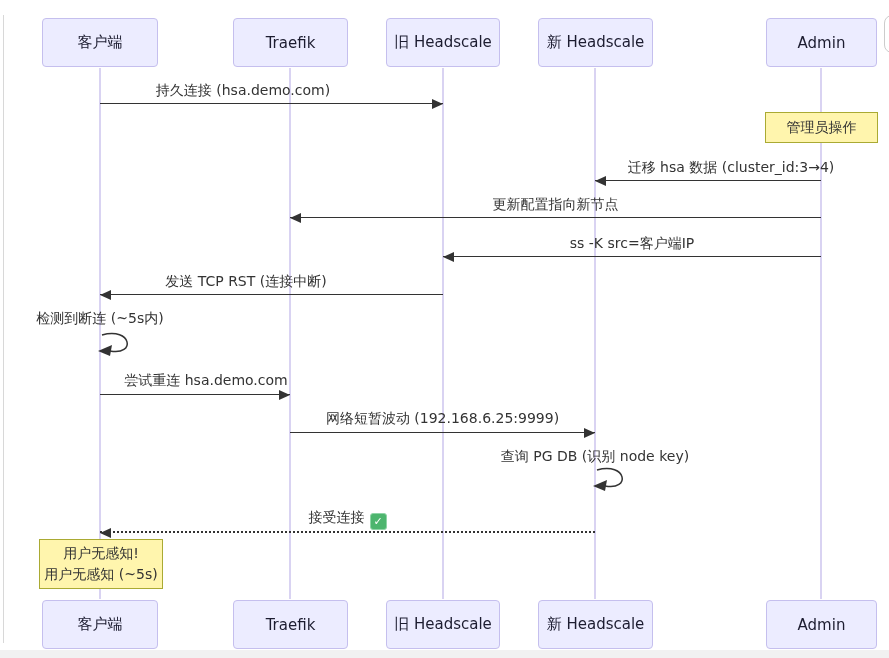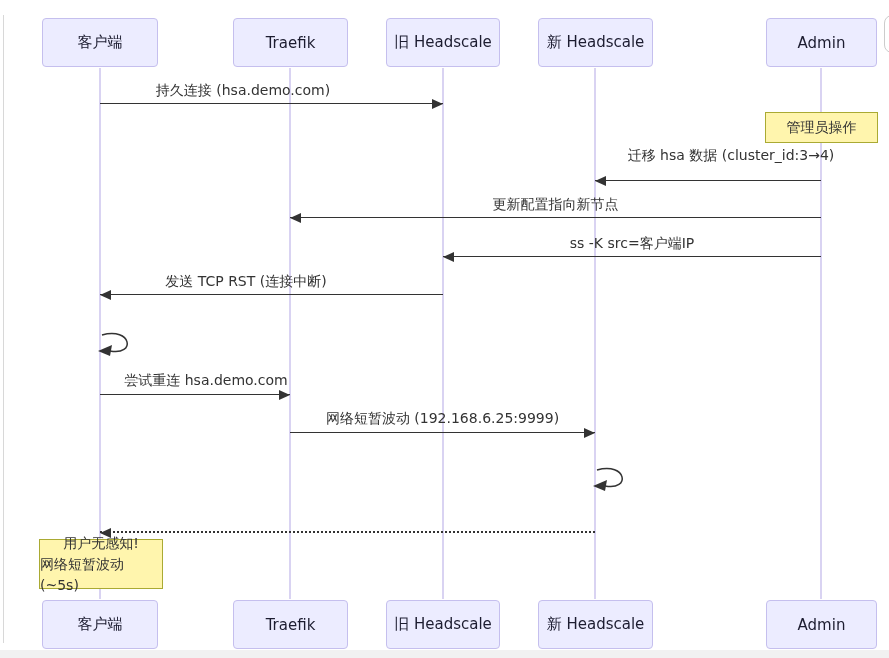--- a/index.html
+++ b/index.html
@@ -17,21 +17,21 @@
   
   .msg-label{position:absolute;text-align:center;font-size:14px;color:#333;white-space:nowrap;}
   .mline{position:absolute;height:0;border-top:1.5px solid #333;}
   .mline.dashed{border-top:2px dotted #333;}
   .ah{position:absolute;width:0;height:0;border-top:5px solid transparent;border-bottom:5px solid transparent;}
   .ah.r{border-left:11px solid #333;}
   .ah.l{border-right:11px solid #333;}
   .loop{position:absolute;}
   
   .note{
-    position:absolute;background:#fff5ad;border:1px solid #aaaa33;text-align:left;
+    position:absolute;background:#fff5ad;border:1px solid #aaaa33;text-align:right;
     font-size:14px;color:#333;box-sizing:border-box;display:flex;flex-direction:column;
     align-items:center;justify-content:center;line-height:21px;
   }
   .check{
     display:inline-block;width:15px;height:15px;background:#4db56e;border:1px solid #8fd4a6;
     border-radius:3px;color:#fff;font-size:11px;line-height:15px;text-align:center;
     vertical-align:-3px;margin-left:5px;font-weight:bold;
   }
   
   .left-edge-line{position:absolute;left:3px;top:15px;width:1px;height:628px;background:#d8d8d8;}
@@ -73,60 +73,65 @@
     </div>
 
   <div class="msg-label" style="left:100px;width:286px;top:82px">持久连接 (hsa.demo.com)</div>
   <div class="mline" style="left:100px;width:343px;top:103px"></div>
   <div class="ah r" style="left:432px;top:99px"></div>
 
   <div class="note" style="left:765px;top:112px;width:113px;height:31px">
     <span>管理员操作</span>
   </div>
 
-  <div class="msg-label" style="left:595px;width:272px;top:147px">迁移 hsa 数据 (cluster_id:3→4)</div>
+  <div class="msg-label" style="left:595px;width:272px;top:159px">迁移 hsa 数据 (cluster_id:3→4)</div>
   <div class="mline" style="left:595px;width:226px;top:180px"></div>
   <div class="ah l" style="left:595px;top:176px"></div>
 
   <div class="msg-label" style="left:290px;width:531px;top:196px">更新配置指向新节点</div>
   <div class="mline" style="left:290px;width:531px;top:217px"></div>
   <div class="ah l" style="left:290px;top:213px"></div>
 
   <div class="msg-label" style="left:443px;width:378px;top:235px">ss -K src=客户端IP</div>
   <div class="mline" style="left:443px;width:378px;top:256px"></div>
   <div class="ah l" style="left:443px;top:252px"></div>
 
   <div class="msg-label" style="left:100px;width:292px;top:273px">发送 TCP RST (连接中断)</div>
   <div class="mline" style="left:100px;width:343px;top:294px"></div>
   <div class="ah l" style="left:100px;top:290px"></div>
 
+  <div class="msg-label" style="left:8px;width:184px;top:310px">检测到断连 (~5s内)</div>
   <svg class="loop" style="left:96px;top:331px" width="44" height="27" viewBox="0 0 44 27">
     <path d="M6,4 C36,-4 40,25 14,20" fill="none" stroke="#333" stroke-width="1.5"></path>
     <polygon points="2,20 16,14 14,25" fill="#333"></polygon>
   </svg>
 
   <div class="msg-label" style="left:111px;width:190px;top:372px">尝试重连 hsa.demo.com</div>
   <div class="mline" style="left:100px;width:190px;top:394px"></div>
   <div class="ah r" style="left:279px;top:390px"></div>
 
   <div class="msg-label" style="left:290px;width:305px;top:410px">网络短暂波动 (192.168.6.25:9999)</div>
   <div class="mline" style="left:290px;width:305px;top:432px"></div>
   <div class="ah r" style="left:584px;top:428px"></div>
 
+  <div class="msg-label" style="left:495px;width:200px;top:448px">查询 PG DB (识别 node key)</div>
   <svg class="loop" style="left:591px;top:466px" width="44" height="27" viewBox="0 0 44 27">
     <path d="M6,4 C36,-4 40,25 14,20" fill="none" stroke="#333" stroke-width="1.5"></path>
     <polygon points="2,20 16,14 14,25" fill="#333"></polygon>
   </svg>
 
+  <div class="msg-label" style="left:100px;width:495px;top:509px">
+    <span>接受连接</span><span class="check">✓</span>
+  </div>
   <div class="mline dashed" style="left:100px;width:495px;top:531px"></div>
   <div class="ah l" style="left:100px;top:528px"></div>
 
   <div class="note" style="left:39px;top:539px;width:124px;height:50px">
     <span>用户无感知!</span>
-    <span>网络短暂波动 (~5s)</span>
+    <span>用户无感知 (~5s)</span>
   </div>
 
   <div class="actor" style="left:42px;top:600px;width:116px">
       <span>客户端</span>
     </div>
   <div class="actor" style="left:233px;top:600px;width:115px">
       <span>Traefik</span>
     </div>
   <div class="actor" style="left:386px;top:600px;width:114px">
       <span>旧 Headscale</span>

